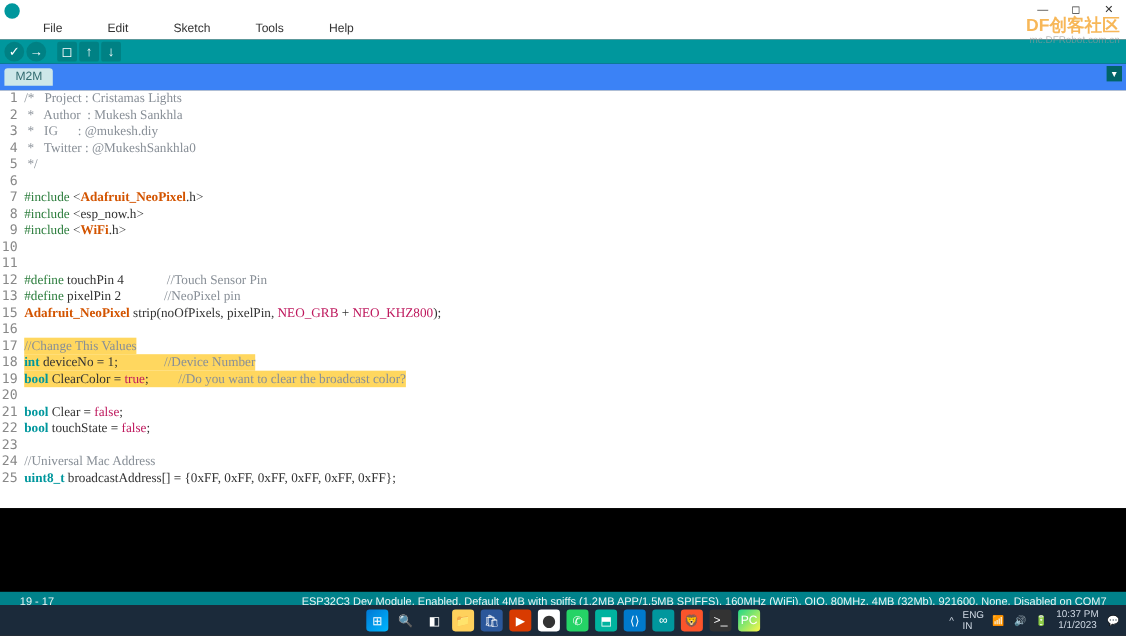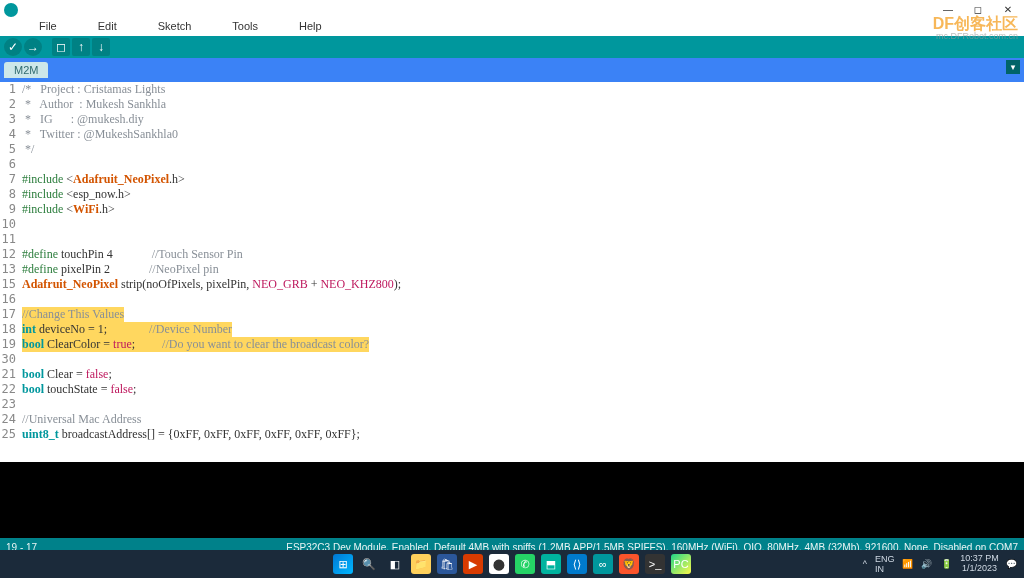--- a/index.html
+++ b/index.html
@@ -121,21 +121,21 @@
   height: 76px;
 }
 .statusbar {
   background: #00818a;
   height: 18px;
   display: flex;
   justify-content: space-between;
   align-items: center;
   color: #e8f4f4;
   font-size: 10px;
-  padding: 0 6px;
+  padding: 0 18px;
 }
 .taskbar {
   position: absolute;
   bottom: 0; left: 0; right: 0;
   height: 28px;
   background: #1b2a3a;
   display: flex;
   align-items: center;
   justify-content: center;
 }
@@ -261,21 +261,21 @@
         </tr>
 <tr>
           <td class="num">18</td>
           <td class="code"><span class="hl"><span class="t-teal-b">int</span><span> deviceNo = 1;</span><span class="t-gray">              //Device Number</span></span></td>
         </tr>
 <tr>
           <td class="num">19</td>
           <td class="code"><span class="hl"><span class="t-teal-b">bool</span><span> ClearColor = </span><span class="t-teal">true</span><span>;</span><span class="t-gray">         //Do you want to clear the broadcast color?</span></span></td>
         </tr>
 <tr>
-          <td class="num">30</td>
+          <td class="num">20</td>
           <td class="code"> </td>
         </tr>
 <tr>
           <td class="num">21</td>
           <td class="code"><span class="t-teal-b">bool</span><span> Clear = </span><span class="t-teal">false</span><span>;</span></td>
         </tr>
 <tr>
           <td class="num">22</td>
           <td class="code"><span class="t-teal-b">bool</span><span> touchState = </span><span class="t-teal">false</span><span>;</span></td>
         </tr>

